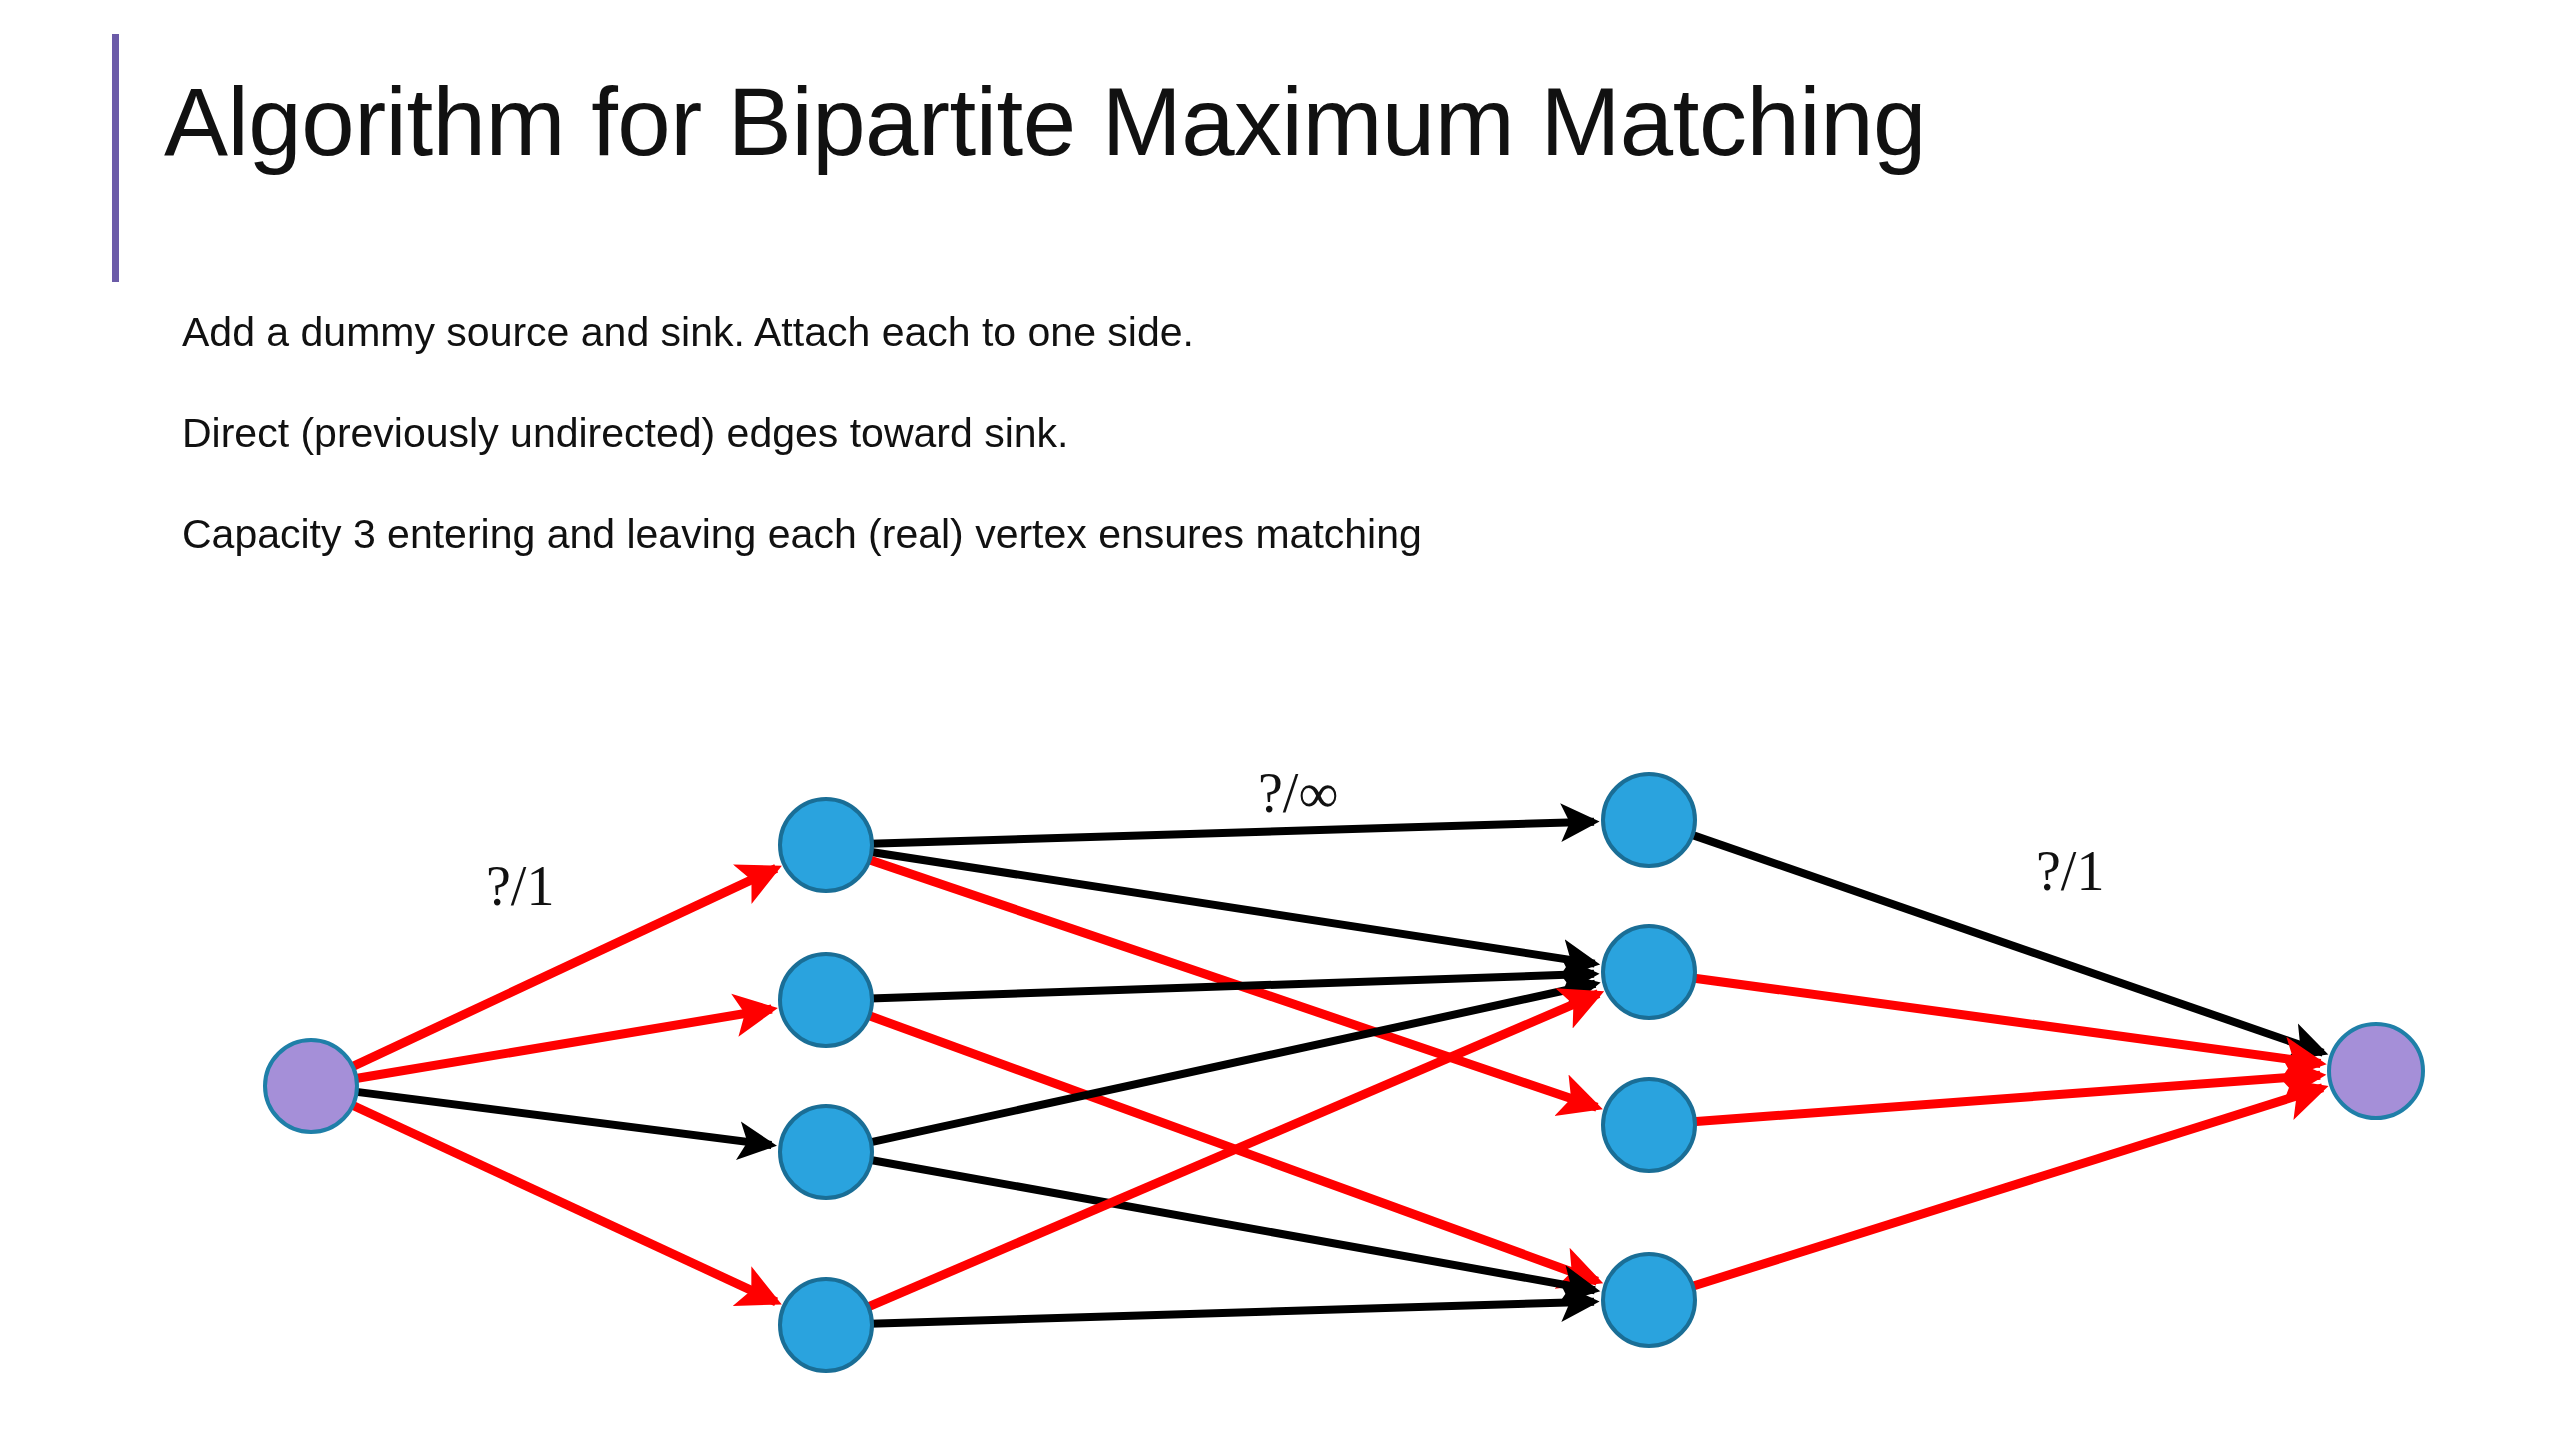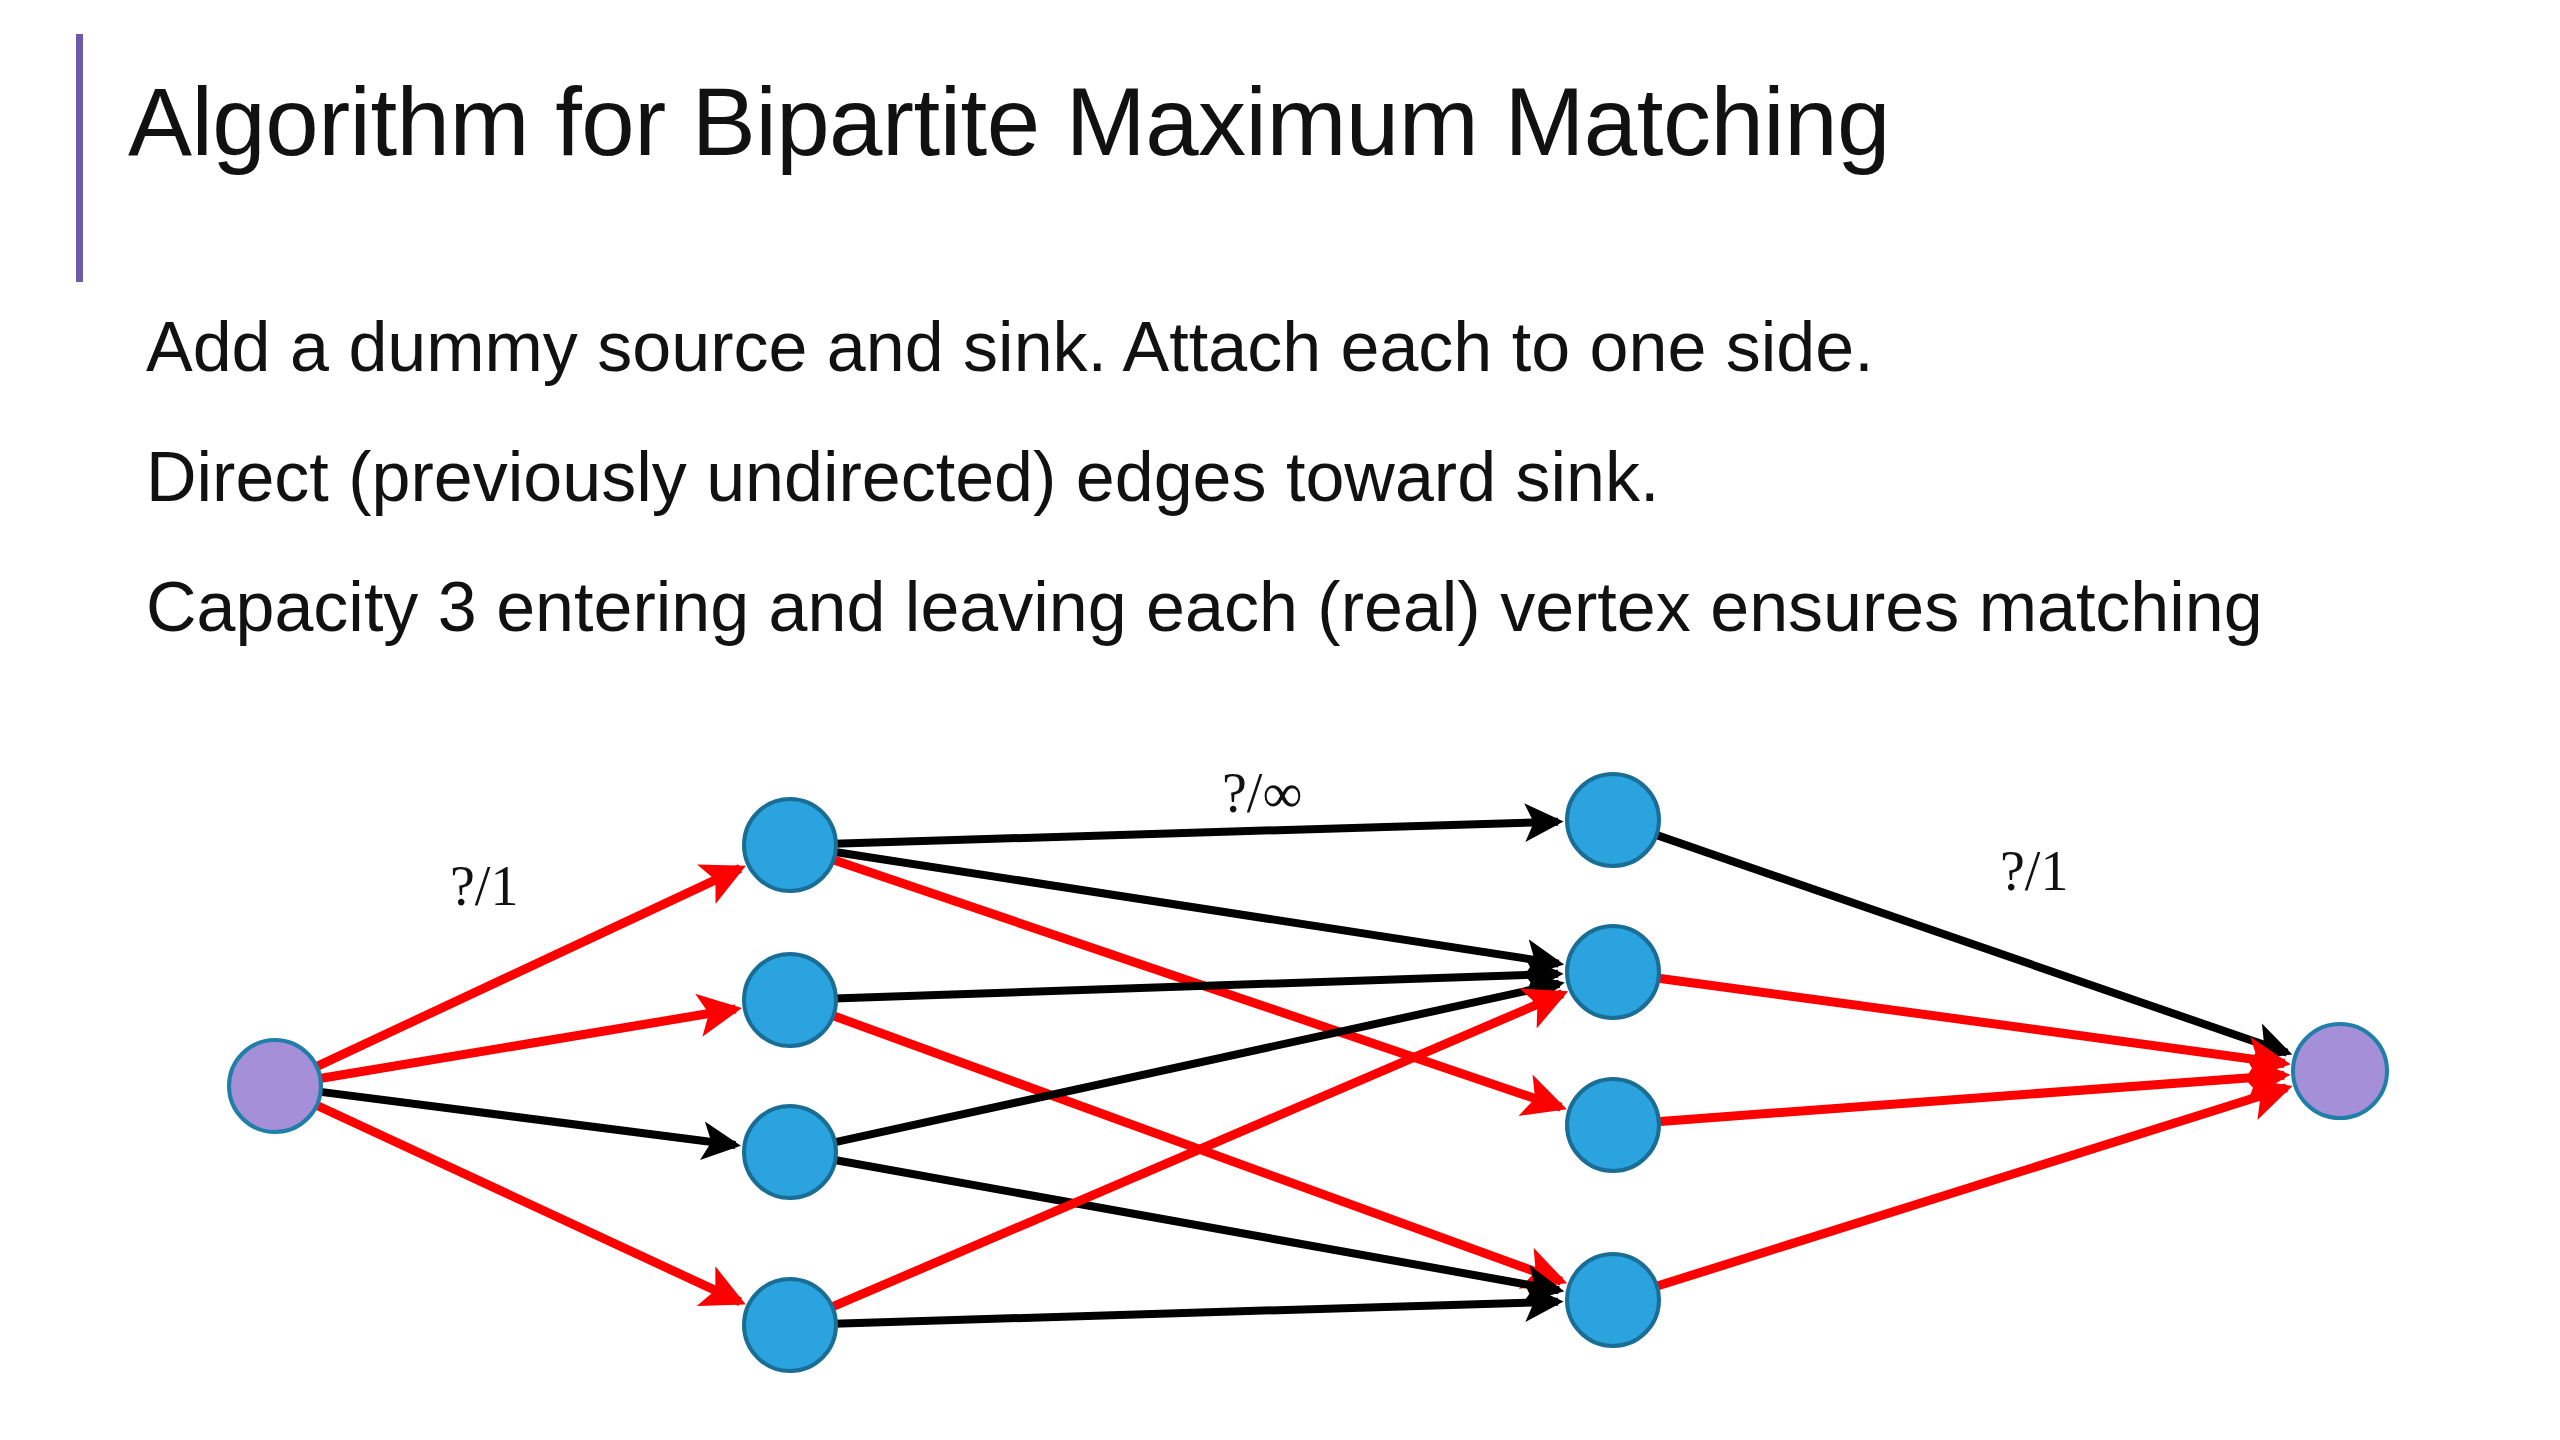--- a/index.html
+++ b/index.html
@@ -13,20 +13,21 @@
     height: 1440px;
     position: relative;
     overflow: hidden;
     font-family: "Liberation Sans", sans-serif;
     color: #0d0d0d;
   }
   #slide {
     position: absolute;
     inset: 0;
     background: #ffffff;
+    margin-left: 36px;
   }
   
   #title-accent-bar {
     position: absolute;
     left: 76px;
     top: 34px;
     width: 7px;
     height: 248px;
     background: #6B5BA8;
   }
@@ -43,21 +44,21 @@
     white-space: nowrap;
   }
   
   #body-lines {
     position: absolute;
     left: 146px;
     top: 312px;
     width: 2320px;
   }
   .body-line {
-    font-size: 70px;
+    font-size: 41px;
     line-height: 1.0;
     margin-bottom: 60px;
     color: #111111;
     white-space: nowrap;
     font-weight: 400;
   }
   
   #diagram {
     position: absolute;
     left: 0;

